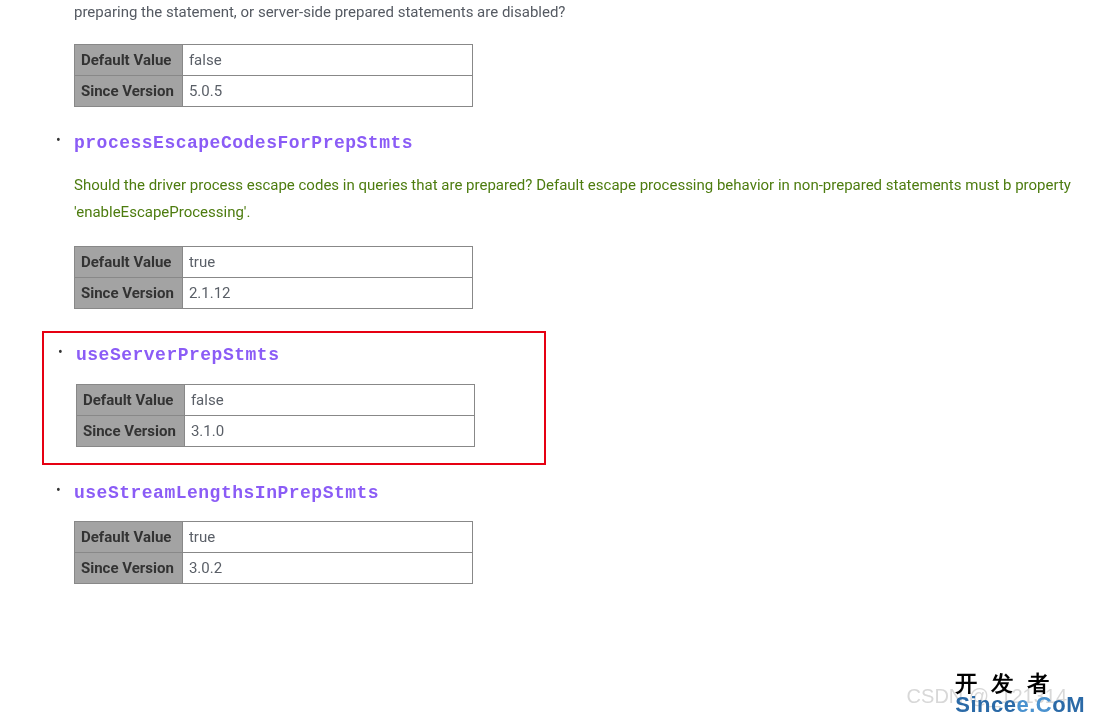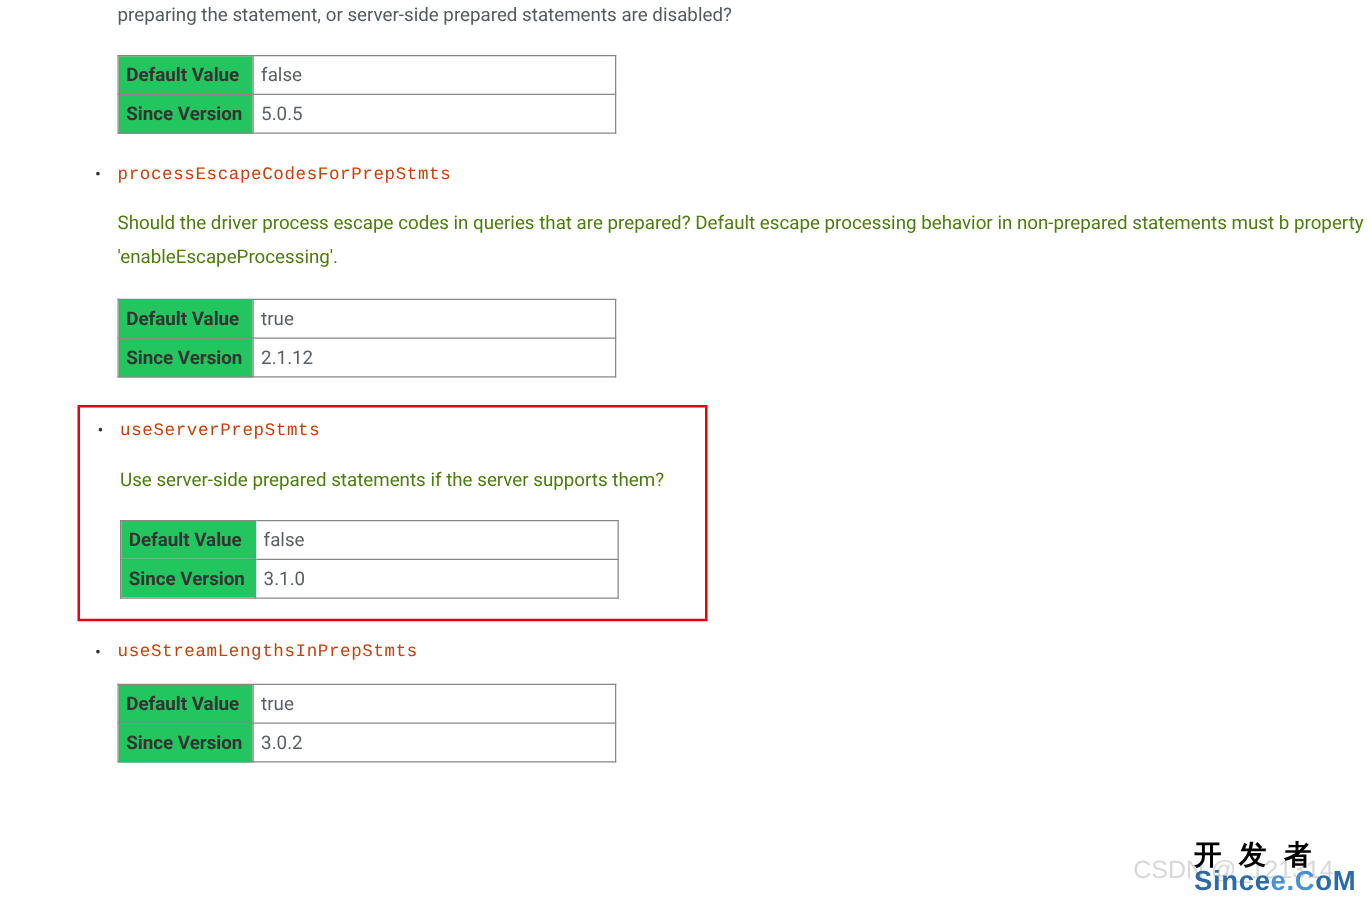--- a/index.html
+++ b/index.html
@@ -9,21 +9,21 @@
     }
     body {
       font-family: -apple-system, BlinkMacSystemFont, "Segoe UI", Roboto, "Helvetica Neue", Arial, sans-serif;
       font-size: 15px;
       color: #555a62;
       background: #fff;
       padding: 0 0 30px 0;
       line-height: 1.6;
     }
     .content {
-      padding-left: 76px;
+      padding-left: 56px;
       padding-right: 0;
       width: 1097px;
     }
     .intro-text {
       color: #555a62;
       margin-bottom: 20px;
       padding-left: 18px;
       font-size: 15px;
     }
     ul {
@@ -37,24 +37,24 @@
     li.item::before {
       content: "•";
       position: absolute;
       left: 0;
       top: 0;
       color: #333;
       font-size: 14px;
     }
     .prop-name {
       font-family: "Courier New", Courier, monospace;
-      font-size: 14px;
-      color: #c2410c;
+      font-size: 18px;
+      color: #8b5cf6;
       letter-spacing: 0.5px;
-      font-weight: 400;
+      font-weight: 700;
       display: block;
       margin-bottom: 14px;
     }
     .description {
       color: #4d7c0f;
       font-size: 15px;
       margin-bottom: 20px;
       line-height: 1.8;
     }
     table.prop-table {
@@ -65,21 +65,21 @@
       border: 1px solid #888;
       padding: 3px 8px 3px 6px;
       font-size: 15px;
       text-align: left;
       vertical-align: middle;
       height: 28px;
     }
     table.prop-table th {
       font-weight: 700;
       color: #333;
-      background: #22c55e;
+      background: #a3a3a3;
       min-width: 105px;
     }
     table.prop-table td {
       color: #5a5f67;
       font-weight: 400;
       min-width: 290px;
     }
     .highlight-box {
       border: 2px solid #e60012;
       padding: 8px 14px 12px 14px;
@@ -166,21 +166,20 @@
           <th>Since Version</th>
           <td>2.1.12</td>
         </tr>
       </tbody>
         </table>
     </li>
 
     <div class="highlight-box">
       <li class="item">
         <span class="prop-name">useServerPrepStmts</span>
-        <div class="description">Use server-side prepared statements if the server supports them?</div>
         <table class="prop-table">
           <tbody>
               <tr>
             <th>Default Value</th>
             <td>false</td>
           </tr>
           <tr>
             <th>Since Version</th>
             <td>3.1.0</td>
           </tr>

